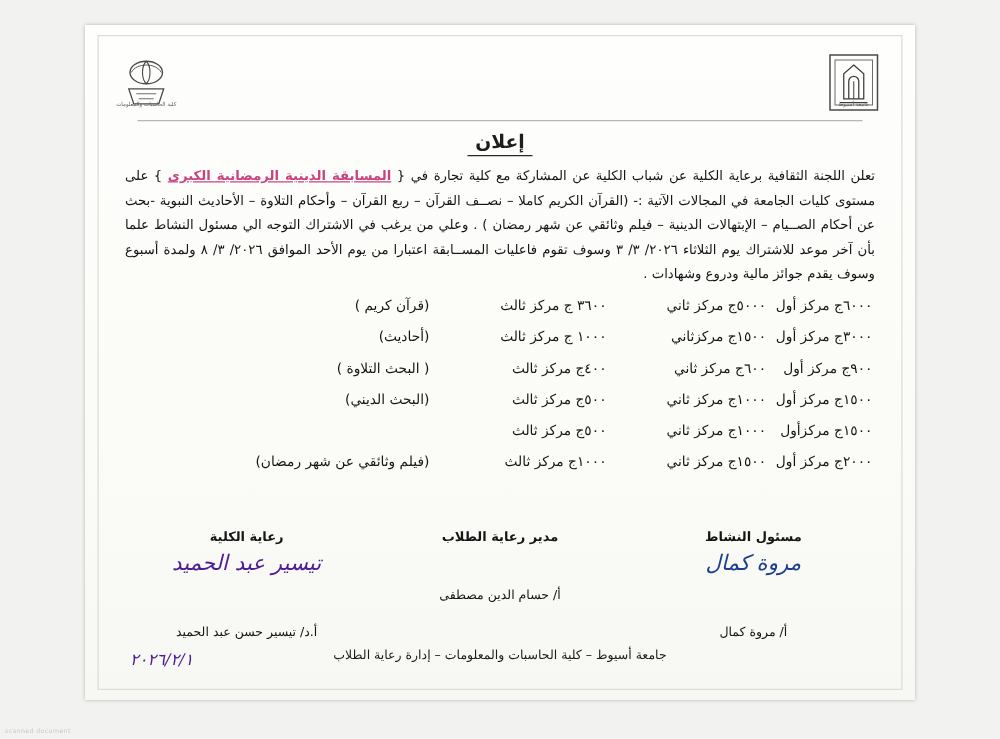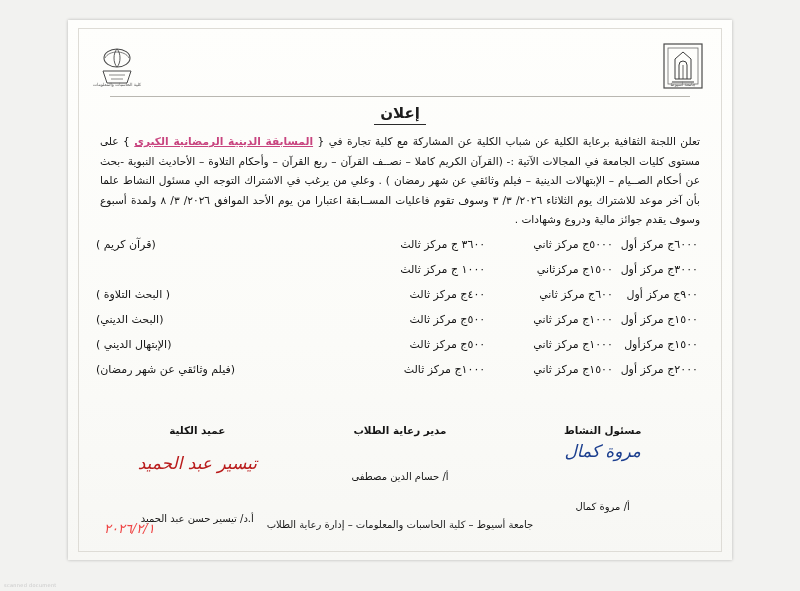--- a/index.html
+++ b/index.html
@@ -124,21 +124,21 @@
     display: flex;
     align-items: baseline;
     height: 25px;
     font-size: 11px;
     color: #151515;
     white-space: nowrap;
   }
   .c-first  { width: 14%; text-align: right; padding-right: 6px; }
   .c-second { width: 21%; }
   .c-third  { width: 22%; text-align: right; }
-  .c-name   { flex: 1; text-align: left; padding-right: 8px; }
+  .c-name   { flex: 1; text-align: right; padding-right: 8px; }
 
   
   .sig-row {
     position: absolute;
     top: 404px;
     right: 28px;
     left: 28px;
     display: flex;
     direction: rtl;
   }
@@ -153,38 +153,38 @@
     display: block;
     height: 30px;
     color: #1c3f8f;
     font-size: 17px;
     font-family: "DejaVu Serif", serif;
     font-style: italic;
     line-height: 30px;
     white-space: nowrap;
     overflow: visible;
   }
-  .sig.red .scribble { color: #b91c1c; margin-top: 12px; }
+  .sig.red .scribble { color: #4c1d95; }
   .sig .name { display: block; font-size: 10px; margin-top: 35px; }
 
   .footer {
     position: absolute;
     bottom: 30px;
     left: 0; right: 0;
     text-align: center;
     font-size: 10px;
     color: #1b1b1b;
     direction: rtl;
   }
   .date-stamp {
     position: absolute;
     bottom: 24px;
     left: 36px;
     font-size: 13px;
-    color: #ef4444;
+    color: #4c1d95;
     font-family: "DejaVu Serif", serif;
     font-style: italic;
     letter-spacing: 1px;
   }
   .watermark {
     position: absolute;
     left: 4px;
     bottom: 3px;
     font-size: 5px;
     color: #c9c9c9;
@@ -244,59 +244,59 @@
       <div class="row">
         <div class="c-first">٦٠٠٠ج مركز أول</div>
         <div class="c-second">٥٠٠٠ج مركز ثاني</div>
         <div class="c-third">٣٦٠٠ ج مركز ثالث</div>
         <div class="c-name">(قرآن كريم )</div>
       </div>
       <div class="row">
         <div class="c-first">٣٠٠٠ج مركز أول</div>
         <div class="c-second">١٥٠٠ج مركزثاني</div>
         <div class="c-third">١٠٠٠ ج مركز ثالث</div>
+        <div class="c-name">(أحاديث)</div>
       </div>
       <div class="row">
         <div class="c-first">٩٠٠ج مركز أول</div>
         <div class="c-second">٦٠٠ج مركز ثاني</div>
         <div class="c-third">٤٠٠ج مركز ثالث</div>
         <div class="c-name">( البحث التلاوة )</div>
       </div>
       <div class="row">
         <div class="c-first">١٥٠٠ج مركز أول</div>
         <div class="c-second">١٠٠٠ج مركز ثاني</div>
         <div class="c-third">٥٠٠ج مركز ثالث</div>
         <div class="c-name">(البحث الديني)</div>
       </div>
       <div class="row">
         <div class="c-first">١٥٠٠ج مركزأول</div>
         <div class="c-second">١٠٠٠ج مركز ثاني</div>
         <div class="c-third">٥٠٠ج مركز ثالث</div>
-        <div class="c-name">(الإبتهال الديني )</div>
       </div>
       <div class="row">
         <div class="c-first">٢٠٠٠ج مركز أول</div>
         <div class="c-second">١٥٠٠ج مركز ثاني</div>
         <div class="c-third">١٠٠٠ج مركز ثالث</div>
         <div class="c-name">(فيلم وثائقي عن شهر رمضان)</div>
       </div>
     </div>
 
     <div class="sig-row">
       <div class="sig">
         <span class="role">مسئول النشاط</span>
         <span class="scribble">مروة كمال</span>
         <span class="name">أ/ مروة كمال</span>
       </div>
       <div class="sig">
         <span class="role">مدير رعاية الطلاب</span>
         <span class="name">أ/ حسام الدين مصطفى</span>
       </div>
       <div class="sig red">
-        <span class="role">عميد الكلية</span>
+        <span class="role">رعاية الكلية</span>
         <span class="scribble">تيسير عبد الحميد</span>
         <span class="name">أ.د/ تيسير حسن عبد الحميد</span>
       </div>
     </div>
 
     <div class="footer">جامعة أسيوط – كلية الحاسبات والمعلومات – إدارة رعاية الطلاب</div>
     <div class="date-stamp">٢٠٢٦/٢/١</div>
   </div>
 
   <div class="watermark">scanned document</div>

